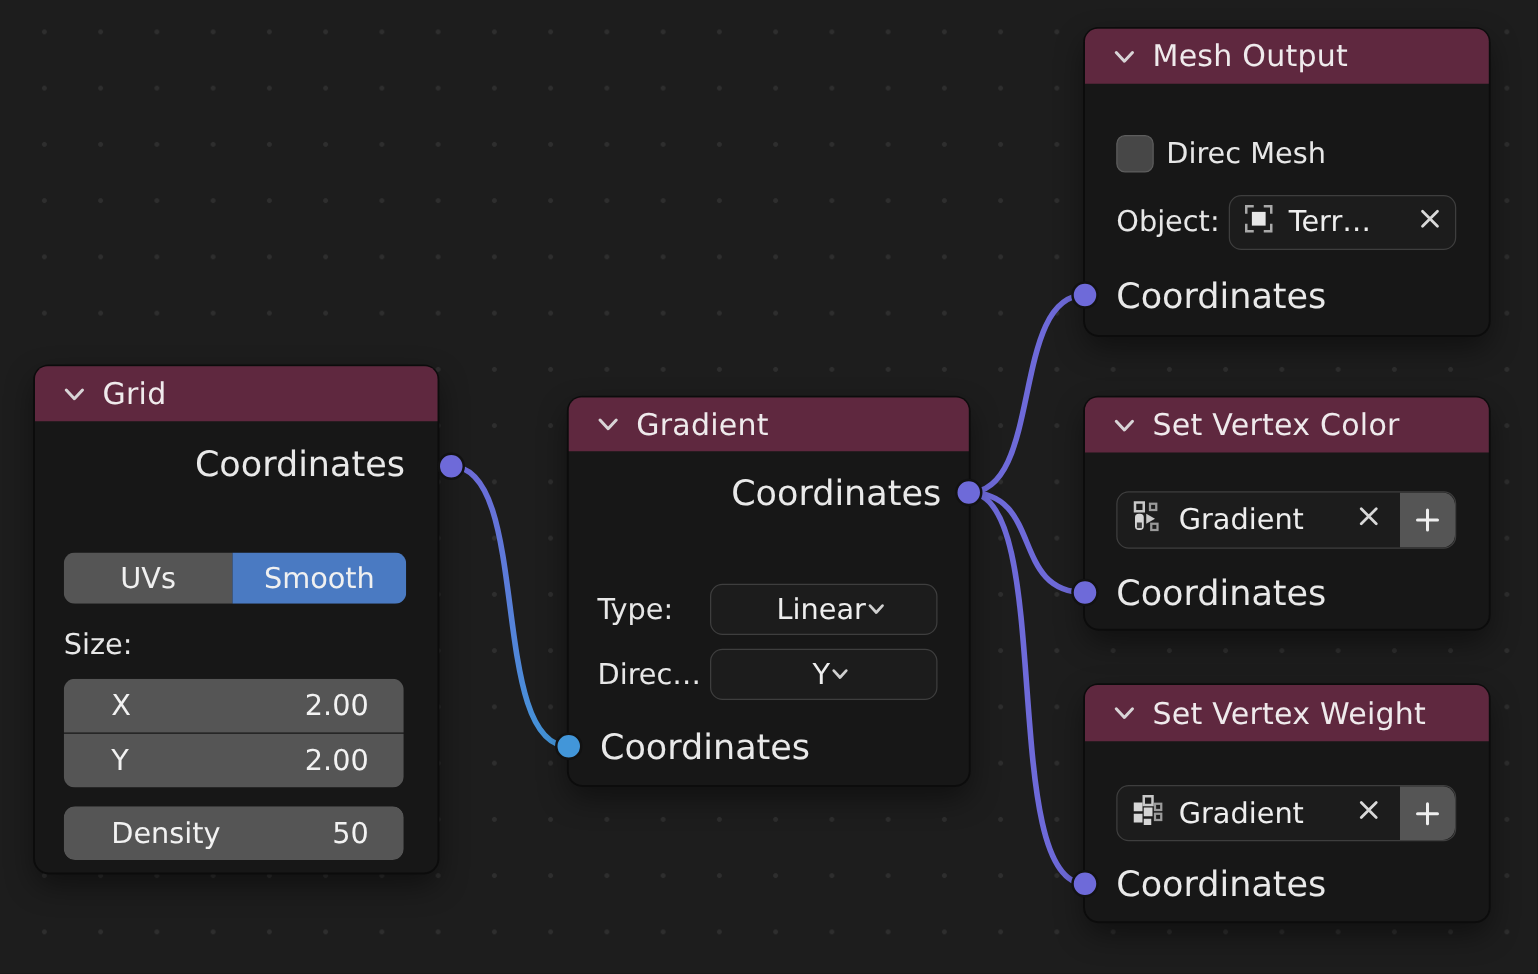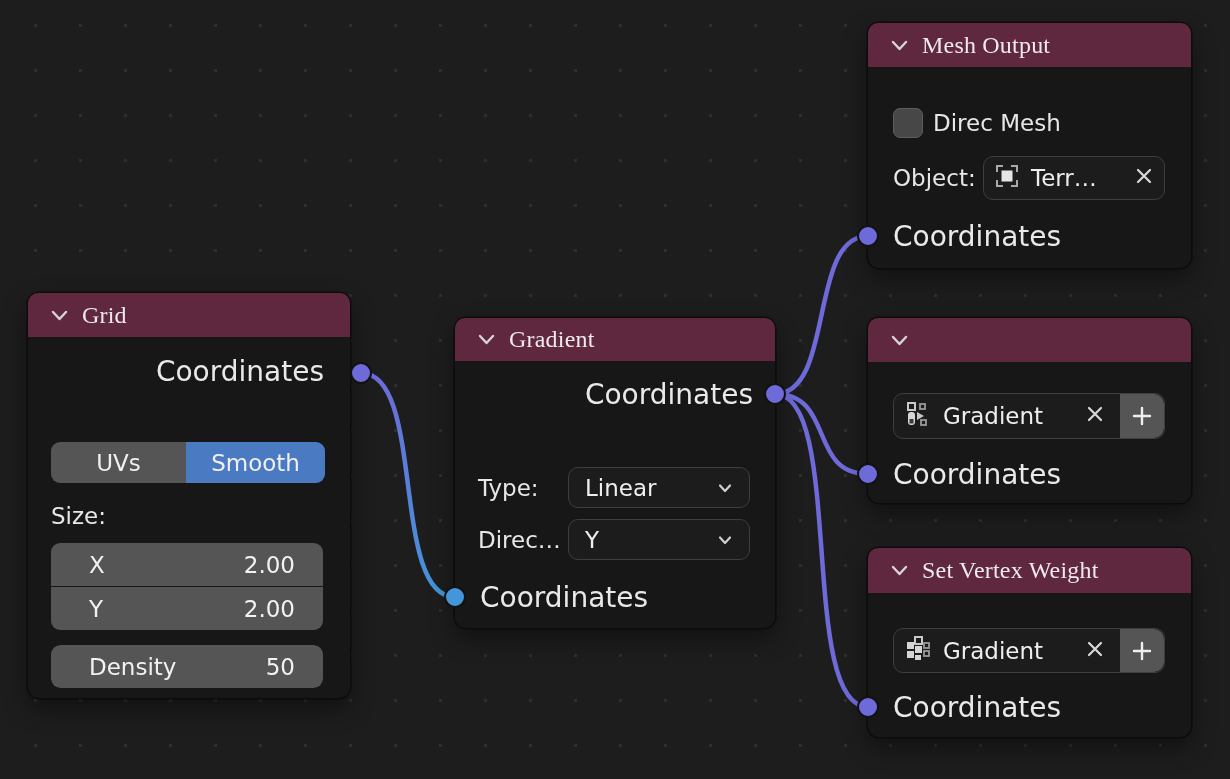--- a/index.html
+++ b/index.html
@@ -16,21 +16,21 @@
     background-size:45px 45px;background-position:13px 3px;
   }
   svg.wires{position:absolute;left:0;top:0;z-index:0}
   .node{
     position:absolute;background:var(--node-body);border-radius:11px;z-index:1;
     box-shadow:0 0 0 1.5px #0c0c0c,0 10px 24px rgba(0,0,0,.45);
   }
   .node-header{
     height:44px;background:var(--node-header);border-radius:10px 10px 0 0;
     display:flex;align-items:center;gap:13px;padding:0 6px 0 22px;
-    font-size:24px;color:#efeaec;letter-spacing:.2px;font-family:Liberation Serif, serif;
+    font-size:24px;color:#efeaec;letter-spacing:.2px;
   }
   .chev{display:flex;align-items:center}
   .row{position:absolute;display:flex;align-items:center;font-size:23px}
   .out-row{justify-content:flex-end}
   .sock-label{font-size:28px;color:#e9e9e9}
   
   .toggle{position:absolute;display:flex;border-radius:9px;overflow:hidden;height:41px}
   .toggle .half{display:flex;align-items:center;justify-content:center;font-size:23px;color:#f0f0f0}
   .toggle .uvs{width:135px;background:var(--field-gray)}
   .toggle .smooth{width:139px;background:var(--accent-blue)}
@@ -39,21 +39,21 @@
   .gfield{
     background:var(--field-gray);height:43px;display:flex;align-items:center;
     justify-content:space-between;padding:0 28px 0 38px;font-size:23px;color:#f2f2f2;width:100%;
   }
   .gfield.single{border-radius:9px}
   
   .dfield{
     background:var(--dark-field);border:1.5px solid var(--dark-field-border);border-radius:10px;
     display:flex;align-items:center;font-size:23px;color:#eee;
   }
-  .dd{justify-content:space-between;padding:0 16px 0 16px}
+  .dd{justify-content:center;padding:0 16px 0 28px}
   .plusbtn{
     width:44px;background:var(--field-gray);border-radius:0 10px 10px 0;display:flex;
     align-items:center;justify-content:center;margin-left:1px;align-self:stretch;
   }
   .checkbox{width:30px;height:30px;border-radius:7px;background:#474747;border:1.5px solid #5d5d5d}
   .socket{
     position:absolute;width:22px;height:22px;border-radius:50%;
     border:2.5px solid #121212;z-index:3;
   }
   .socket.purple{background:var(--socket-purple)}
@@ -200,20 +200,21 @@
     </div>
   </div>
 
   <div class="node" style="left:868px;top:318px;width:323px;height:185px">
     <div class="node-header">
       <span class="chev">
         <svg width="19" height="19" viewBox="0 0 19 19">
             <polyline points="3,6 9.5,13 16,6" fill="none" stroke="#d8d4d6" stroke-width="2.4" stroke-linecap="round" stroke-linejoin="round"></polyline>
           </svg>
       </span>
+      <span>Set Vertex Color</span>
     </div>
     <div class="row" style="top:75px;left:25px;height:46px">
       <div class="dfield" style="width:272px;height:46px;padding:0;overflow:hidden">
         <span style="margin-left:10px">
           <svg width="28" height="28" viewBox="0 0 28 28">
             <rect x="4" y="3" width="7" height="7" fill="none" stroke="#c8c8c8" stroke-width="2"></rect>
             <rect x="4" y="12" width="7" height="13" rx="3" fill="#d6d6d6"></rect>
             <rect x="5.5" y="19" width="4" height="4.5" fill="#3a3a3a"></rect>
             <polygon points="13,12 20,16 13,20" fill="#c8c8c8"></polygon>
             <rect x="16" y="4" width="5" height="5" fill="none" stroke="#9a9a9a" stroke-width="1.8"></rect>

